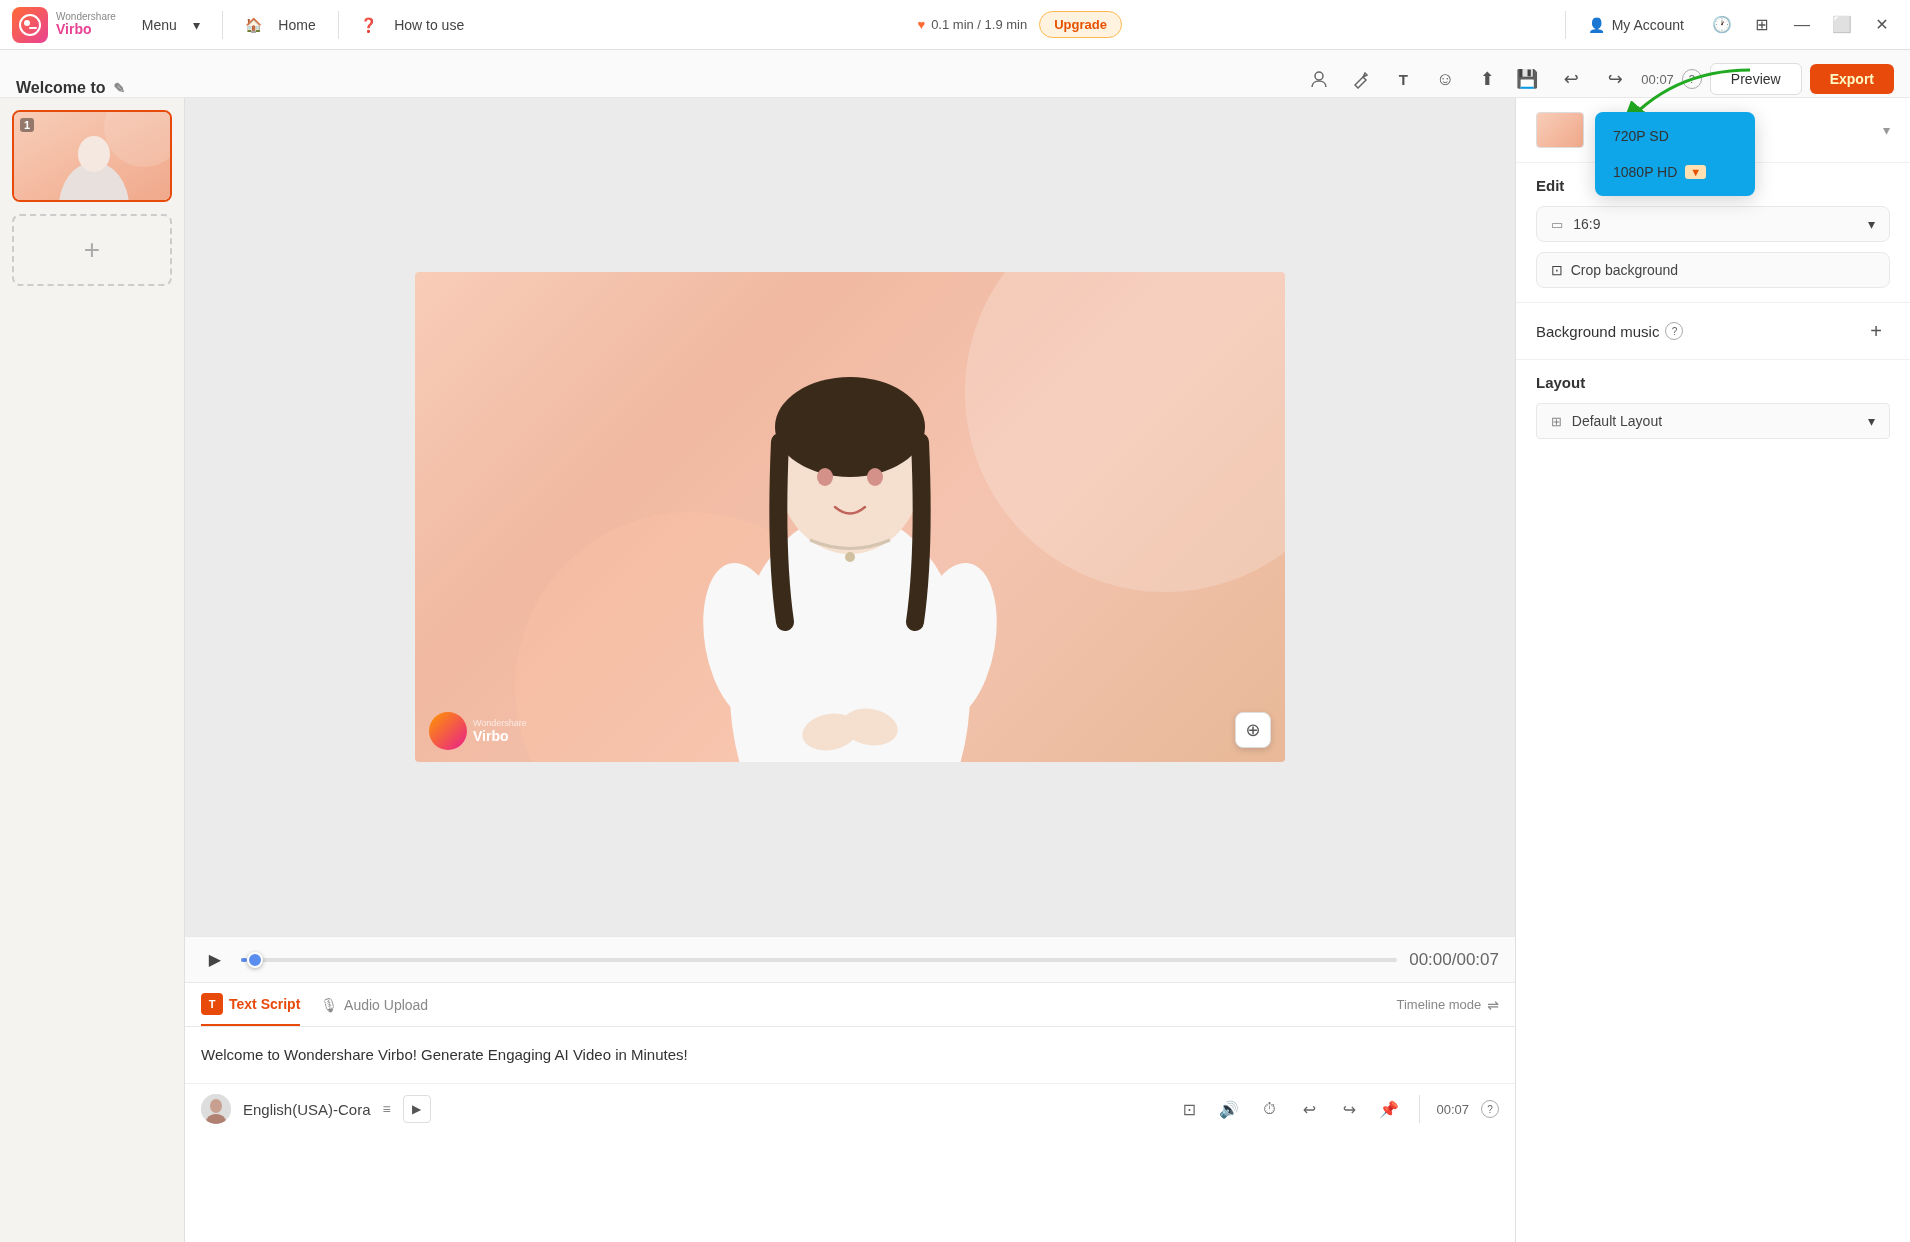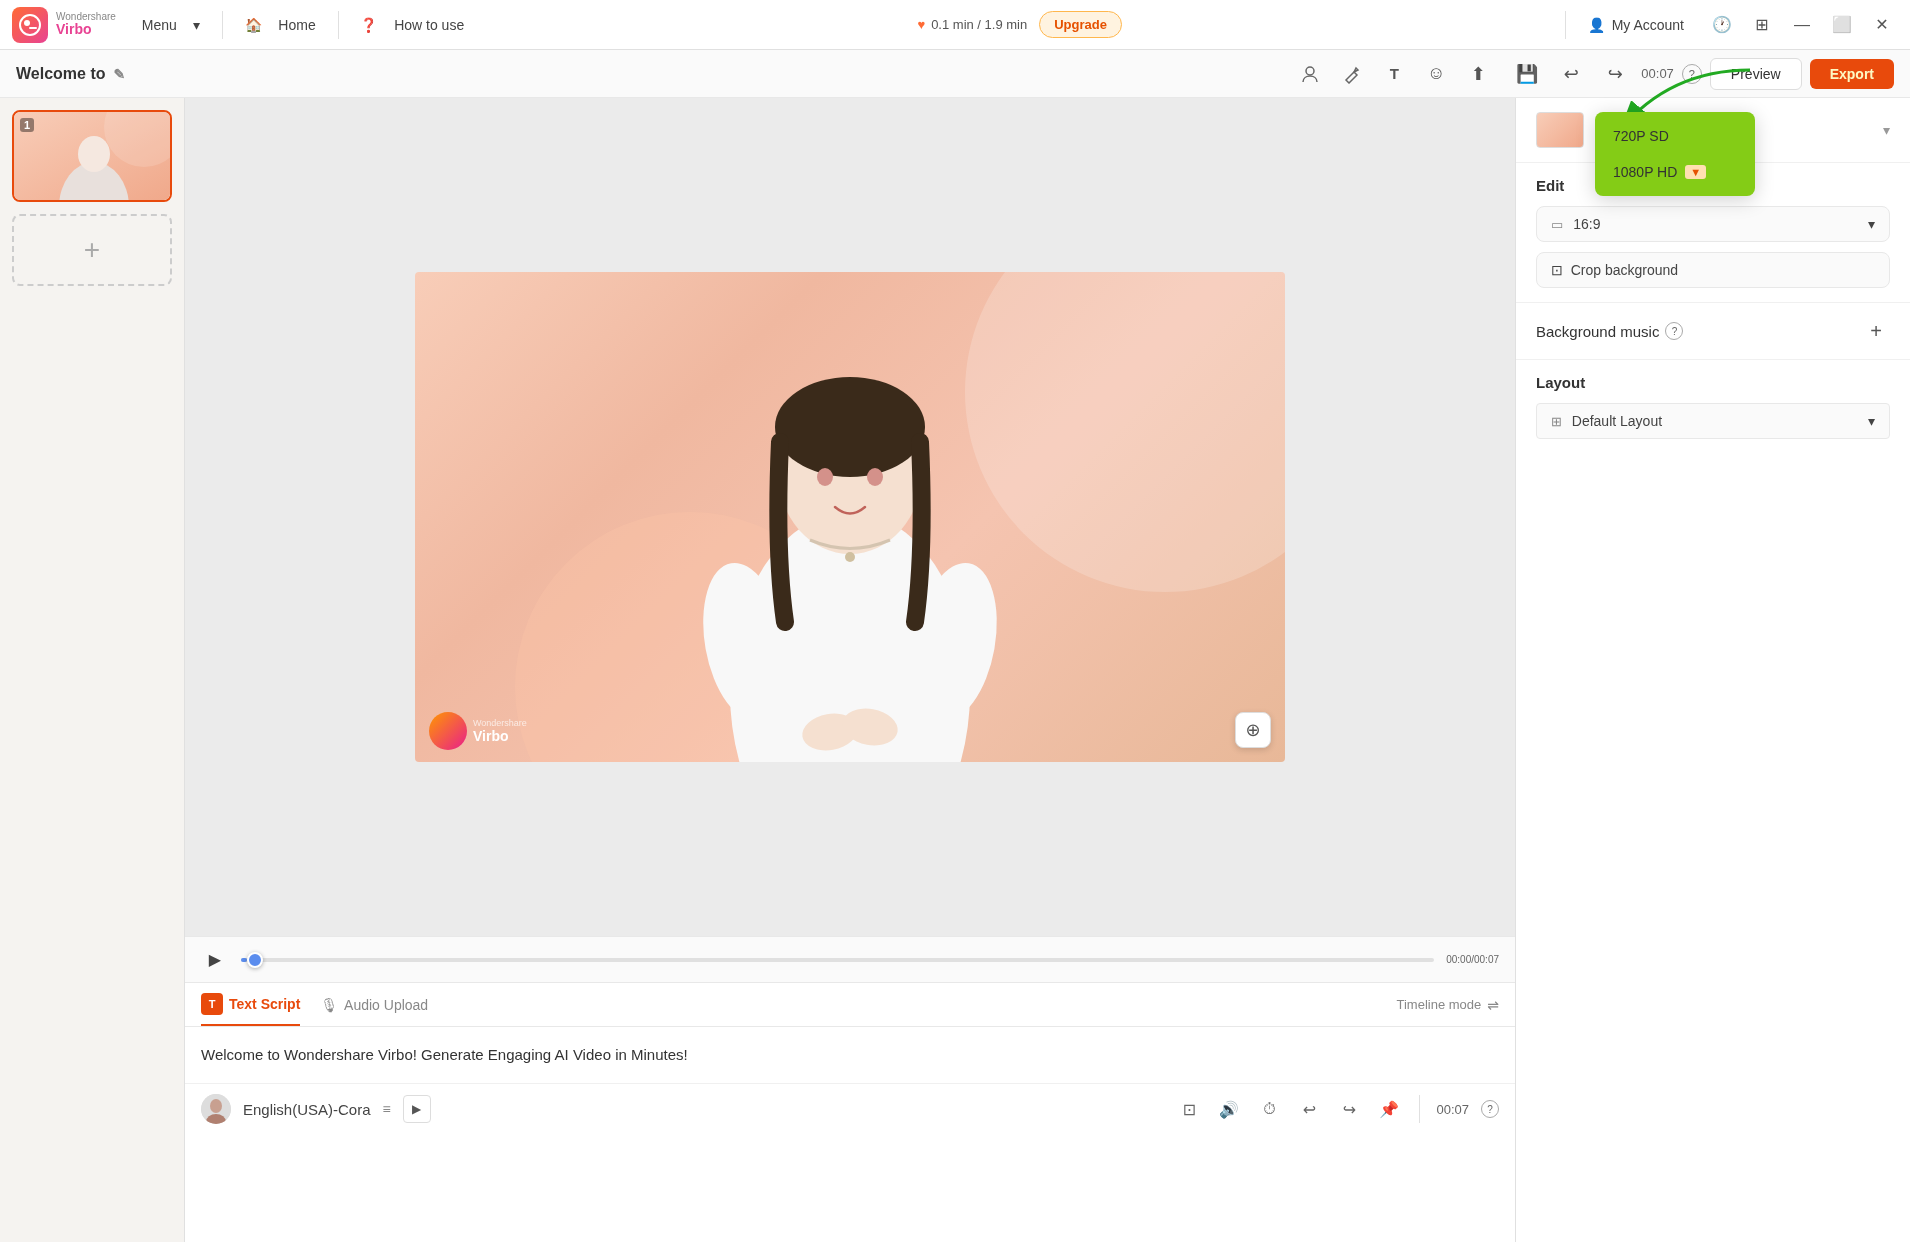--- a/index.html
+++ b/index.html
@@ -16,21 +16,21 @@
     .topbar-sep { width: 1px; height: 28px; background: #e0e0e0; margin: 0 4px; }
     .topbar-center { flex: 1; display: flex; align-items: center; justify-content: center; gap: 12px; }
     .time-badge { display: flex; align-items: center; gap: 6px; font-size: 13px; color: #555; }
     .heart-icon { color: #ff6b35; }
     .upgrade-btn { background: #fff3e0; border: 1px solid #ffb74d; color: #e65100; padding: 5px 14px; border-radius: 16px; font-size: 13px; font-weight: 600; cursor: pointer; }
     .topbar-right { display: flex; align-items: center; gap: 8px; }
     .my-account-btn { display: flex; align-items: center; gap: 6px; padding: 6px 14px; border: none; background: transparent; cursor: pointer; font-size: 14px; color: #444; }
     .topbar-icon-btn { width: 32px; height: 32px; border: none; background: transparent; cursor: pointer; display: flex; align-items: center; justify-content: center; color: #555; font-size: 16px; border-radius: 4px; }
 
     
-    .toolbar { display: flex; align-items: center; height: 48px; background: #fafafa; border-bottom: 1px solid #e8e8e8; padding: 0 16px; gap: 13px; }
+    .toolbar { display: flex; align-items: flex-end; height: 48px; background: #fafafa; border-bottom: 1px solid #e8e8e8; padding: 0 16px; gap: 4px; }
     .project-title { font-size: 16px; font-weight: 600; color: #333; display: flex; align-items: center; gap: 8px; }
     .edit-icon { color: #888; font-size: 14px; cursor: pointer; }
     .toolbar-spacer { flex: 1; }
     .toolbar-tools { display: flex; align-items: center; gap: 6px; }
     .tool-btn { width: 36px; height: 36px; border: none; background: transparent; cursor: pointer; display: flex; align-items: center; justify-content: center; color: #555; font-size: 18px; border-radius: 4px; }
     .toolbar-right { display: flex; align-items: center; gap: 8px; margin-left: auto; }
     .time-display { font-size: 13px; color: #666; }
     .help-icon { width: 20px; height: 20px; border-radius: 50%; border: 1px solid #aaa; display: flex; align-items: center; justify-content: center; font-size: 11px; color: #666; cursor: pointer; }
     .preview-btn { padding: 7px 20px; border: 1px solid #ddd; background: #fff; border-radius: 6px; font-size: 14px; cursor: pointer; color: #333; position: relative; }
     .export-btn { padding: 7px 20px; border: none; background: #e84a0c; border-radius: 6px; font-size: 14px; font-weight: 600; cursor: pointer; color: #fef9c3; }
@@ -58,21 +58,21 @@
     .watermark-text span:first-child { font-size: 9px; color: rgba(255,255,255,0.7); }
     .watermark-text span:last-child { font-size: 14px; font-weight: 700; color: #fff; }
     .zoom-btn { position: absolute; bottom: 14px; right: 14px; width: 36px; height: 36px; background: #fff; border-radius: 8px; border: 1px solid #ddd; display: flex; align-items: center; justify-content: center; cursor: pointer; font-size: 18px; color: #555; box-shadow: 0 2px 6px rgba(0,0,0,0.15); }
 
     
     .playback-bar { height: 46px; background: #fafafa; border-top: 1px solid #e8e8e8; display: flex; align-items: center; padding: 0 16px; gap: 12px; }
     .play-btn { width: 28px; height: 28px; border: none; background: transparent; cursor: pointer; font-size: 16px; color: #444; }
     .progress-track { flex: 1; height: 4px; background: #e0e0e0; border-radius: 2px; position: relative; }
     .progress-fill { width: 6px; height: 4px; background: #5b8dee; border-radius: 2px; }
     .progress-thumb { position: absolute; left: 6px; top: -6px; width: 16px; height: 16px; background: #5b8dee; border-radius: 50%; border: 2px solid #fff; box-shadow: 0 1px 4px rgba(0,0,0,0.3); }
-    .playback-time { font-size: 10px; color: #666; white-space: nowrap; }
+    .playback-time { font-size: 17px; color: #666; white-space: nowrap; }
 
     
     .script-area { background: #fff; border-top: 1px solid #e8e8e8; padding: 0; min-height: 260px; }
     .script-tabs { display: flex; align-items: center; height: 44px; border-bottom: 1px solid #e8e8e8; padding: 0 16px; gap: 20px; }
     .script-tab { display: flex; align-items: center; gap: 6px; font-size: 14px; font-weight: 600; color: #e84a0c; cursor: pointer; border-bottom: 2px solid #e84a0c; height: 100%; }
     .script-tab-icon { width: 22px; height: 22px; background: #e84a0c; border-radius: 4px; display: flex; align-items: center; justify-content: center; color: white; font-size: 11px; font-weight: 700; }
     .audio-tab { display: flex; align-items: center; gap: 6px; font-size: 14px; color: #888; cursor: pointer; }
     .script-tab-right { margin-left: auto; display: flex; align-items: center; gap: 6px; font-size: 13px; color: #888; }
     .timeline-icon { font-size: 14px; }
     .script-content { padding: 16px; font-size: 15px; color: #333; line-height: 1.6; }
@@ -112,21 +112,21 @@
     .subtitles-label { font-size: 15px; font-weight: 500; color: #333; }
     .toggle { width: 44px; height: 24px; border-radius: 12px; background: #e84a0c; position: relative; cursor: pointer; }
     .toggle-thumb { width: 20px; height: 20px; background: #fff; border-radius: 50%; position: absolute; right: 2px; top: 2px; box-shadow: 0 1px 3px rgba(0,0,0,0.3); }
 
     .layout-section { padding: 14px 20px; }
     .layout-label { font-size: 15px; font-weight: 600; color: #333; margin-bottom: 12px; }
     .layout-select { display: flex; align-items: center; justify-content: space-between; padding: 9px 14px; border: 1px solid #e8e8e8; border-radius: 4px; background: #fafafa; cursor: pointer; font-size: 14px; color: #444; }
     .layout-icon { font-size: 13px; color: #888; margin-right: 6px; }
 
     
-    .dropdown-overlay { position: fixed; top: 112px; right: 155px; background: #84cc16; border-radius: 8px; box-shadow: 0 4px 20px rgba(0,0,0,0.18); z-index: 1000; min-width: 160px; padding: 6px 0; }
+    .dropdown-overlay { position: fixed; top: 112px; right: 155px; background: #0ea5e9; border-radius: 8px; box-shadow: 0 4px 20px rgba(0,0,0,0.18); z-index: 1000; min-width: 160px; padding: 6px 0; }
     .dropdown-item { padding: 10px 18px; font-size: 14px; color: #333; cursor: pointer; display: flex; align-items: center; gap: 8px; }
     .hd-badge { background: #ffe0b2; color: #e65100; font-size: 11px; padding: 1px 5px; border-radius: 3px; }
 
     
     .arrow-annotation { position: fixed; top: 60px; right: 140px; z-index: 999; pointer-events: none; }
     .arrow-svg { width: 180px; height: 90px; }
   </style>
 </head>
 <body>
 

